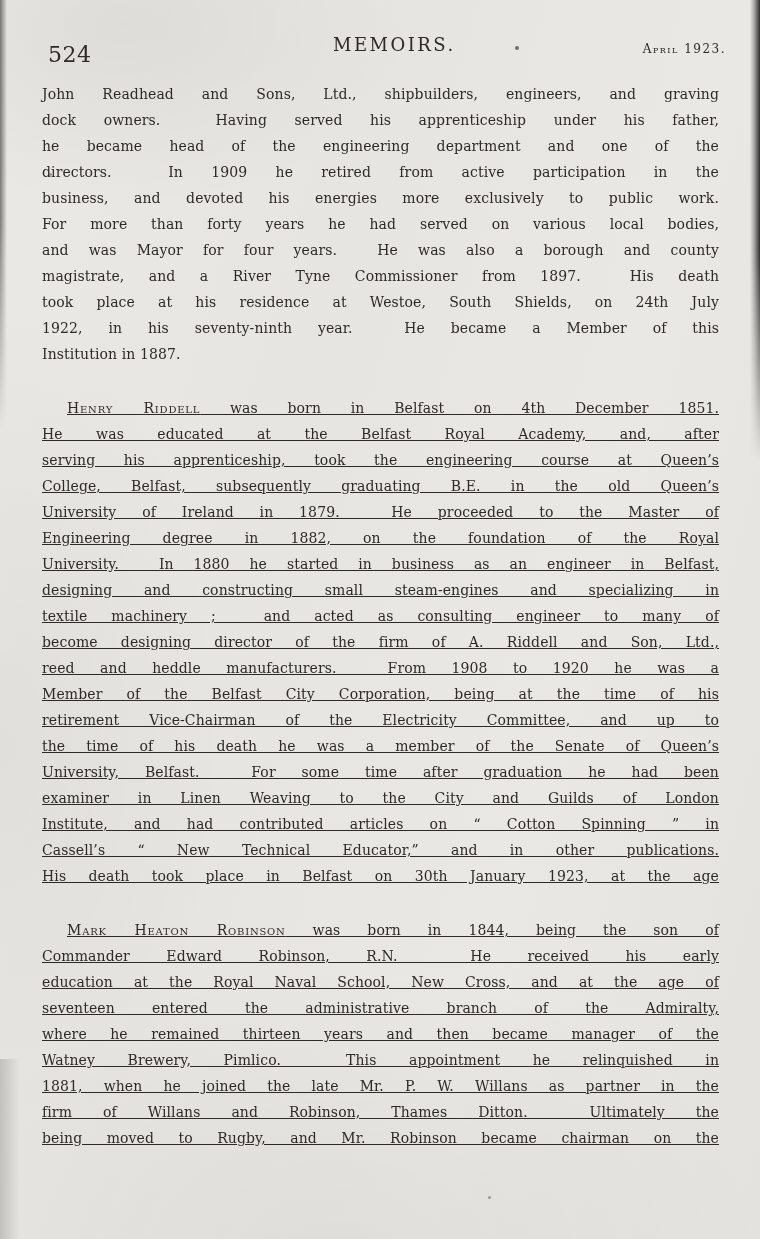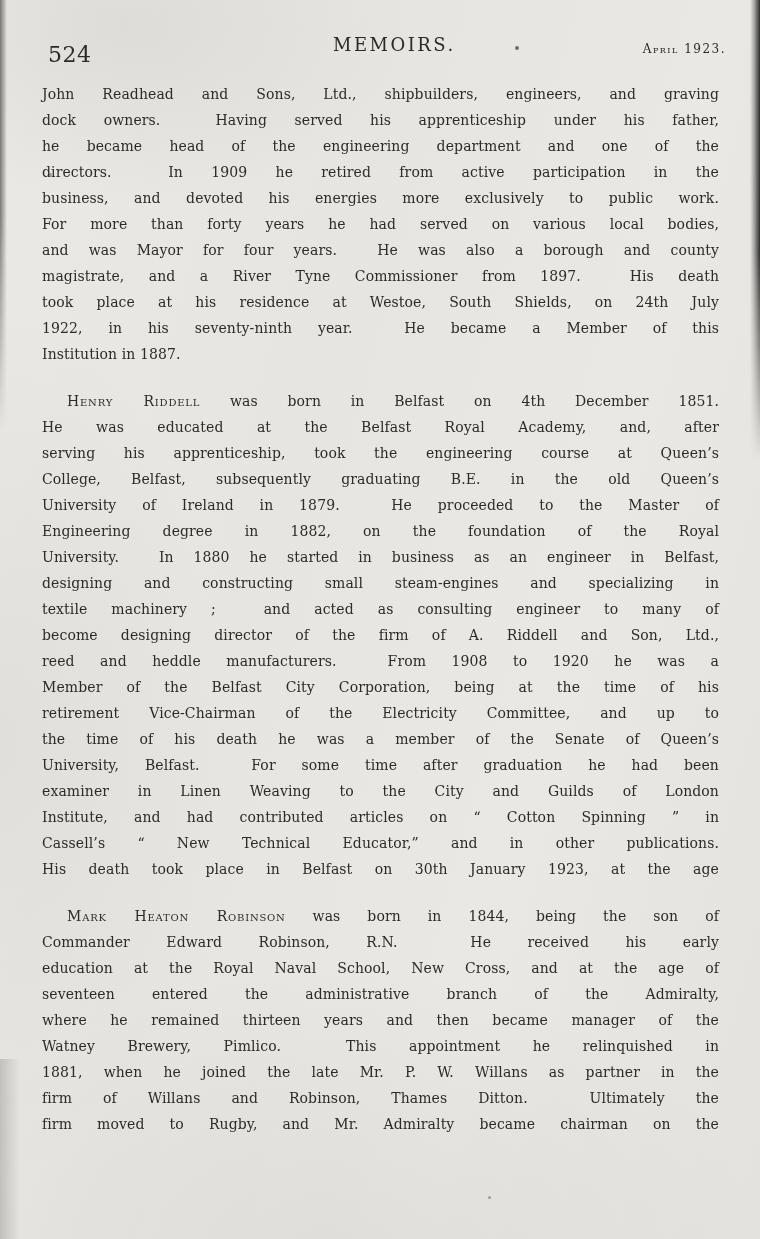--- a/index.html
+++ b/index.html
@@ -56,21 +56,21 @@
   }
   .header-date {
     position: absolute; right: 0; top: 12px;
     font-size: 12px; font-variant: small-caps; letter-spacing: 1.5px;
   }
   
   .page-body {
     position: absolute; top: 81px; left: 42px; width: 677px;
   }
   .para { margin: 0; }
-  .para + .para { margin-top: 21px; }
+  .para + .para { margin-top: 28px; text-decoration: underline; }
   .line {
     font-size: 14px;
     line-height: 26px;
     text-align: justify;
     text-align-last: justify;
     letter-spacing: 0.1px;
   }
   .line.short { text-align-last: left; }
   .para.indent .line:first-child { text-indent: 25px; }
   .sc { font-variant: small-caps; letter-spacing: 0.8px; }
@@ -123,21 +123,21 @@
       </div>
       <div class="para indent">
         <div class="line"><span class="sc">Mark Heaton Robinson</span> was born in 1844, being the son of</div>
         <div class="line">Commander Edward Robinson, R.N.&nbsp; He received his early</div>
         <div class="line">education at the Royal Naval School, New Cross, and at the age of</div>
         <div class="line">seventeen entered the administrative branch of the Admiralty,</div>
         <div class="line">where he remained thirteen years and then became manager of the</div>
         <div class="line">Watney Brewery, Pimlico.&nbsp; This appointment he relinquished in</div>
         <div class="line">1881, when he joined the late Mr. P. W. Willans as partner in the</div>
         <div class="line">firm of Willans and Robinson, Thames Ditton.&nbsp; Ultimately the</div>
-        <div class="line">firm moved to Rugby, and Mr. Admiralty became chairman on the</div>
+        <div class="line">being moved to Rugby, and Mr. Robinson became chairman on the</div>
       </div>
     </div>
 
   <div class="edge-right"></div>
   <div class="edge-left"></div>
   <div class="edge-bottom-left"></div>
 
   <div class="speck" style="left:515px; top:46px; width:4px; height:4px; opacity:.75;"></div>
   <div class="speck" style="left:49px; top:173px; width:3px; height:3px; opacity:.5;"></div>
   <div class="speck" style="left:488px; top:1196px; width:3px; height:3px; opacity:.45;"></div>

